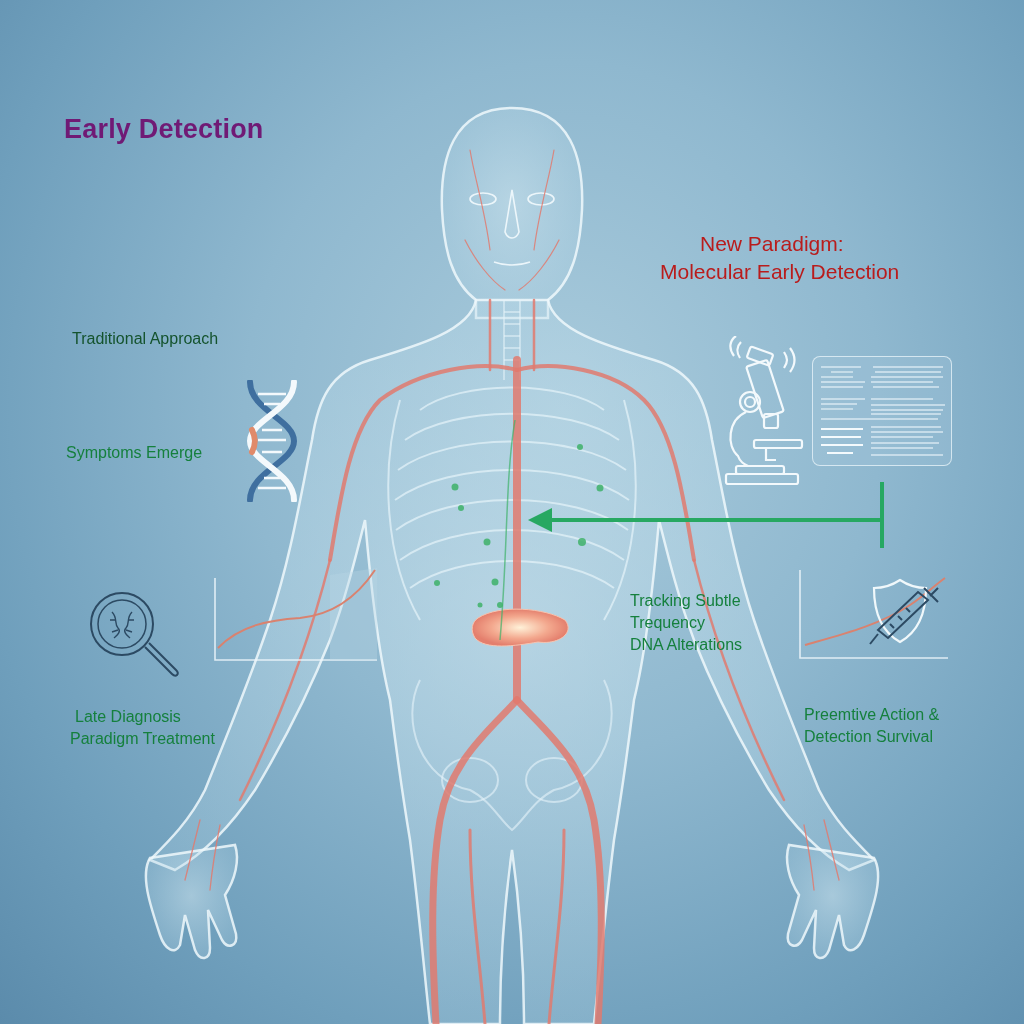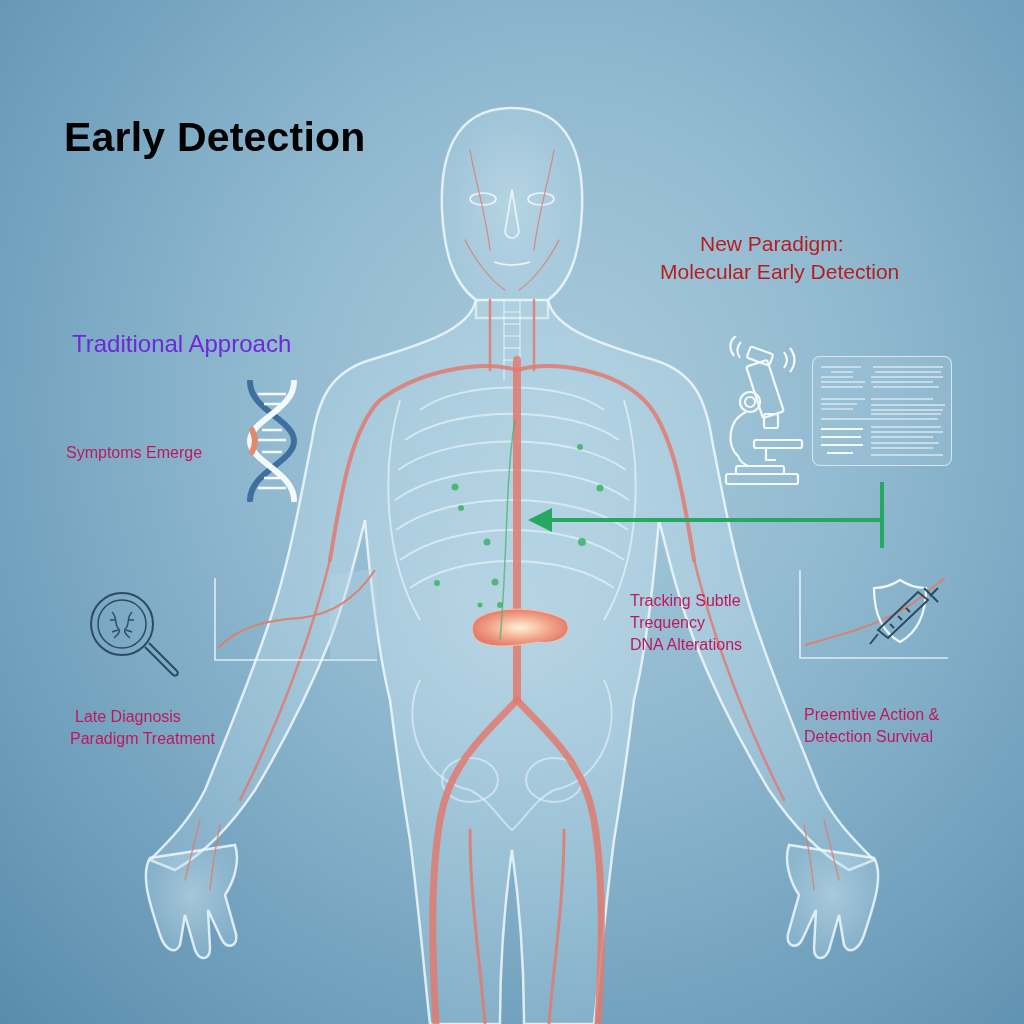--- a/index.html
+++ b/index.html
@@ -3,26 +3,26 @@
 <meta charset="utf-8">
 <style>
   html, body { margin:0; padding:0; }
   body {
     width:1024px; height:1024px; overflow:hidden; position:relative;
     font-family: "Liberation Sans", "DejaVu Sans", sans-serif;
     background: radial-gradient(ellipse at 55% 40%, #a9cbdc 0%, #8fb8cf 40%, #6f9fbc 75%, #5b8bab 100%);
   }
   .layer { position:absolute; left:0; top:0; width:1024px; height:1024px; }
   .txt { position:absolute; color:#1b2a38; white-space:nowrap; }
-  .title-main { left:64px; top:114px; font-size:41px; font-weight:bold; color:#000000; letter-spacing:0.2px; }
+  .title-main { left:64px; top:114px; font-size:27px; font-weight:bold; color:#701a75; letter-spacing:0.2px; }
   .title-right { left:660px; top:230px; font-size:21px; color:#b91c1c; line-height:28px; text-align:center; }
   .title-right .l1 { display:block; padding-left:40px; text-align:left; }
   .title-right .l2 { display:block; text-align:left; }
-  .h-trad { left:72px; top:330px; font-size:24px; color:#6d28d9; }
-  .lbl { font-size:16px; color:#be185d; }
+  .h-trad { left:72px; top:330px; font-size:16px; color:#14532d; }
+  .lbl { font-size:16px; color:#15803d; }
   .lbl-sym { left:66px; top:444px; }
   .lbl-late { left:70px; top:706px; line-height:22px; }
   .lbl-late span { display:block; }
   .lbl-late span.l1 { padding-left:5px; }
   .lbl-track { left:630px; top:590px; line-height:22px; text-align:left; width:160px; }
   .lbl-track span { display:block; }
   .lbl-pre { left:804px; top:704px; line-height:22px; }
   .lbl-pre span { display:block; }
   .icon { position:absolute; }
   .info-card {

